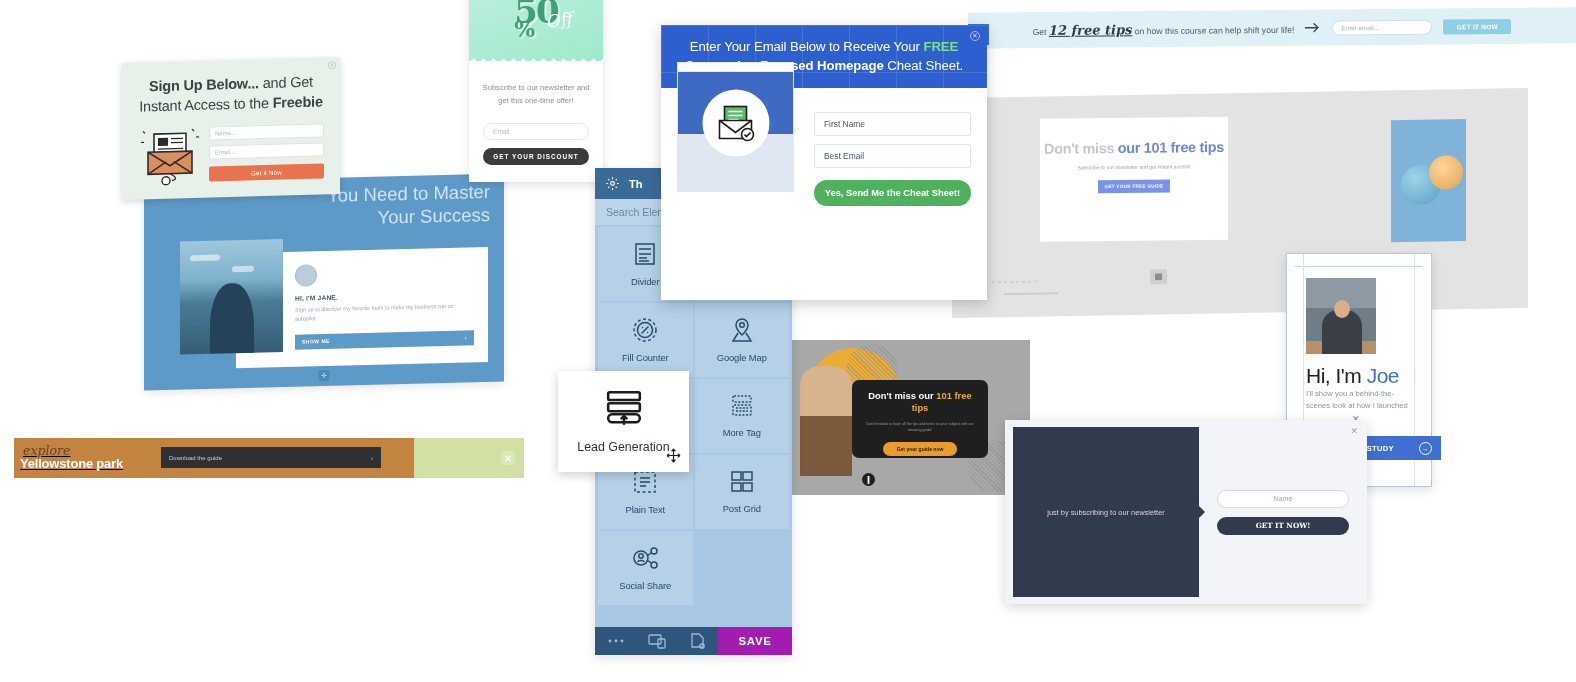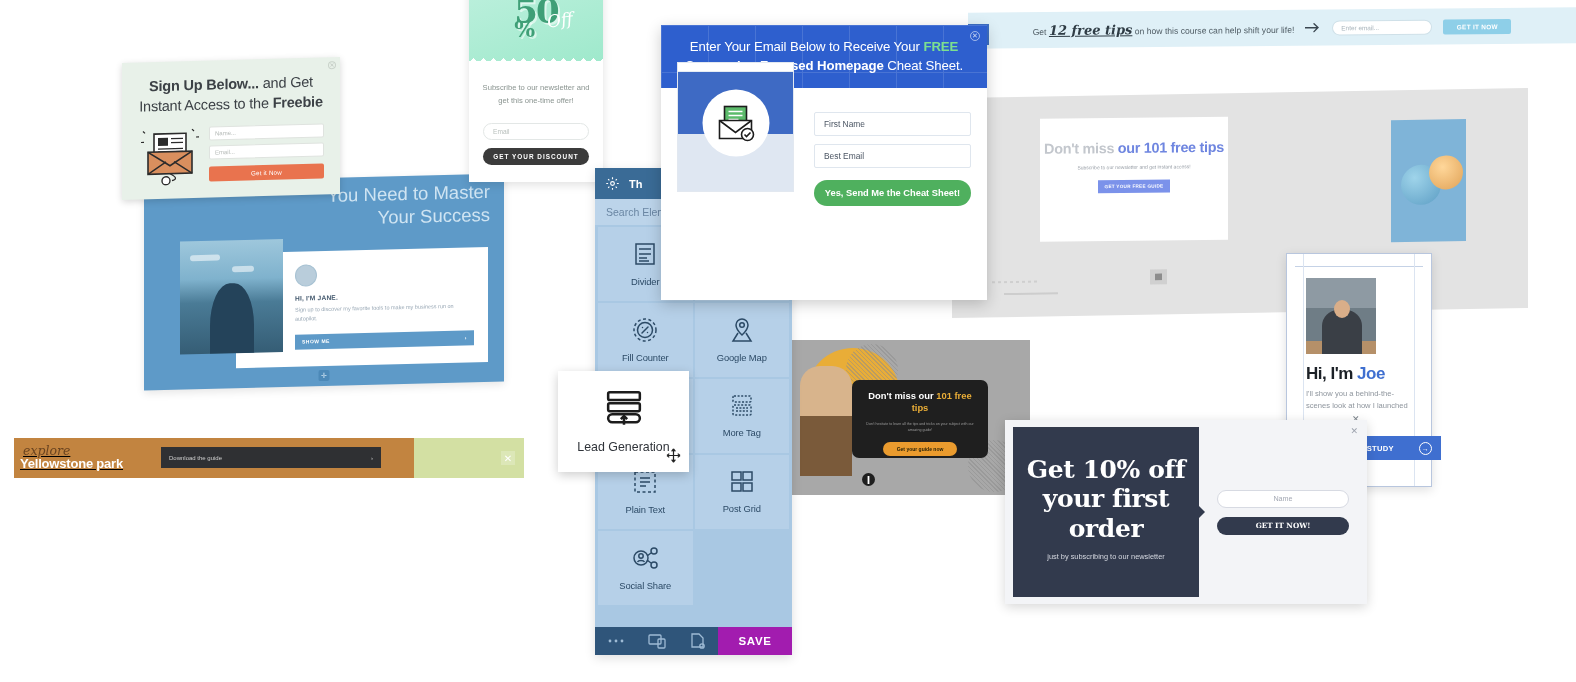--- a/index.html
+++ b/index.html
@@ -436,21 +436,21 @@
     background: #3a3f46; border-radius: 16px 16px 0 0;
   }
   #joe-card .jc-photo .head {
     position: absolute; left: 28px; bottom: 36px; width: 16px; height: 18px;
     border-radius: 50%; background: #d9ae89;
   }
   #joe-card .jc-photo .desk {
     position: absolute; left: 0; right: 0; bottom: 0; height: 13px; background: #b59069;
   }
   #joe-card .jc-h {
-    position: absolute; left: 19px; top: 110px; font-size: 17px; font-weight: 700;
+    position: absolute; left: 19px; top: 110px; font-size: 21px; font-weight: 400;
     color: #1c2127; letter-spacing: -.5px;
   }
   #joe-card .jc-h .blue { color: #3f6fd0; }
   #joe-card .jc-txt {
     position: absolute; left: 19px; right: 14px; top: 134px;
     font-size: 7.6px; color: #8e959d; line-height: 1.55;
   }
   #joe-card .jc-x {
     position: absolute; left: 65px; top: 160px; color: #7d858d; font-size: 9px;
   }
@@ -546,24 +546,20 @@
     <div class="jc-txt">I'll show you a behind-the-scenes look at how I launched</div>
     <div class="jc-x">✕</div>
     <div class="jc-btn">
       <span>CASE STUDY</span>
       <span class="jc-arrow">→</span>
     </div>
   </div>
 
   <div id="off-modal">
     <div class="om-dark">
-      <div class="om-h">
-        <div>Get 10% off</div>
-        <div>your first order</div>
-      </div>
       <div class="om-sub">just by subscribing to our newsletter</div>
       <div class="om-arrow"></div>
     </div>
     <div class="om-right">
       <div class="om-close">✕</div>
       <div class="om-inp">Name</div>
       <div class="om-btn">GET IT NOW!</div>
     </div>
   </div>
 

